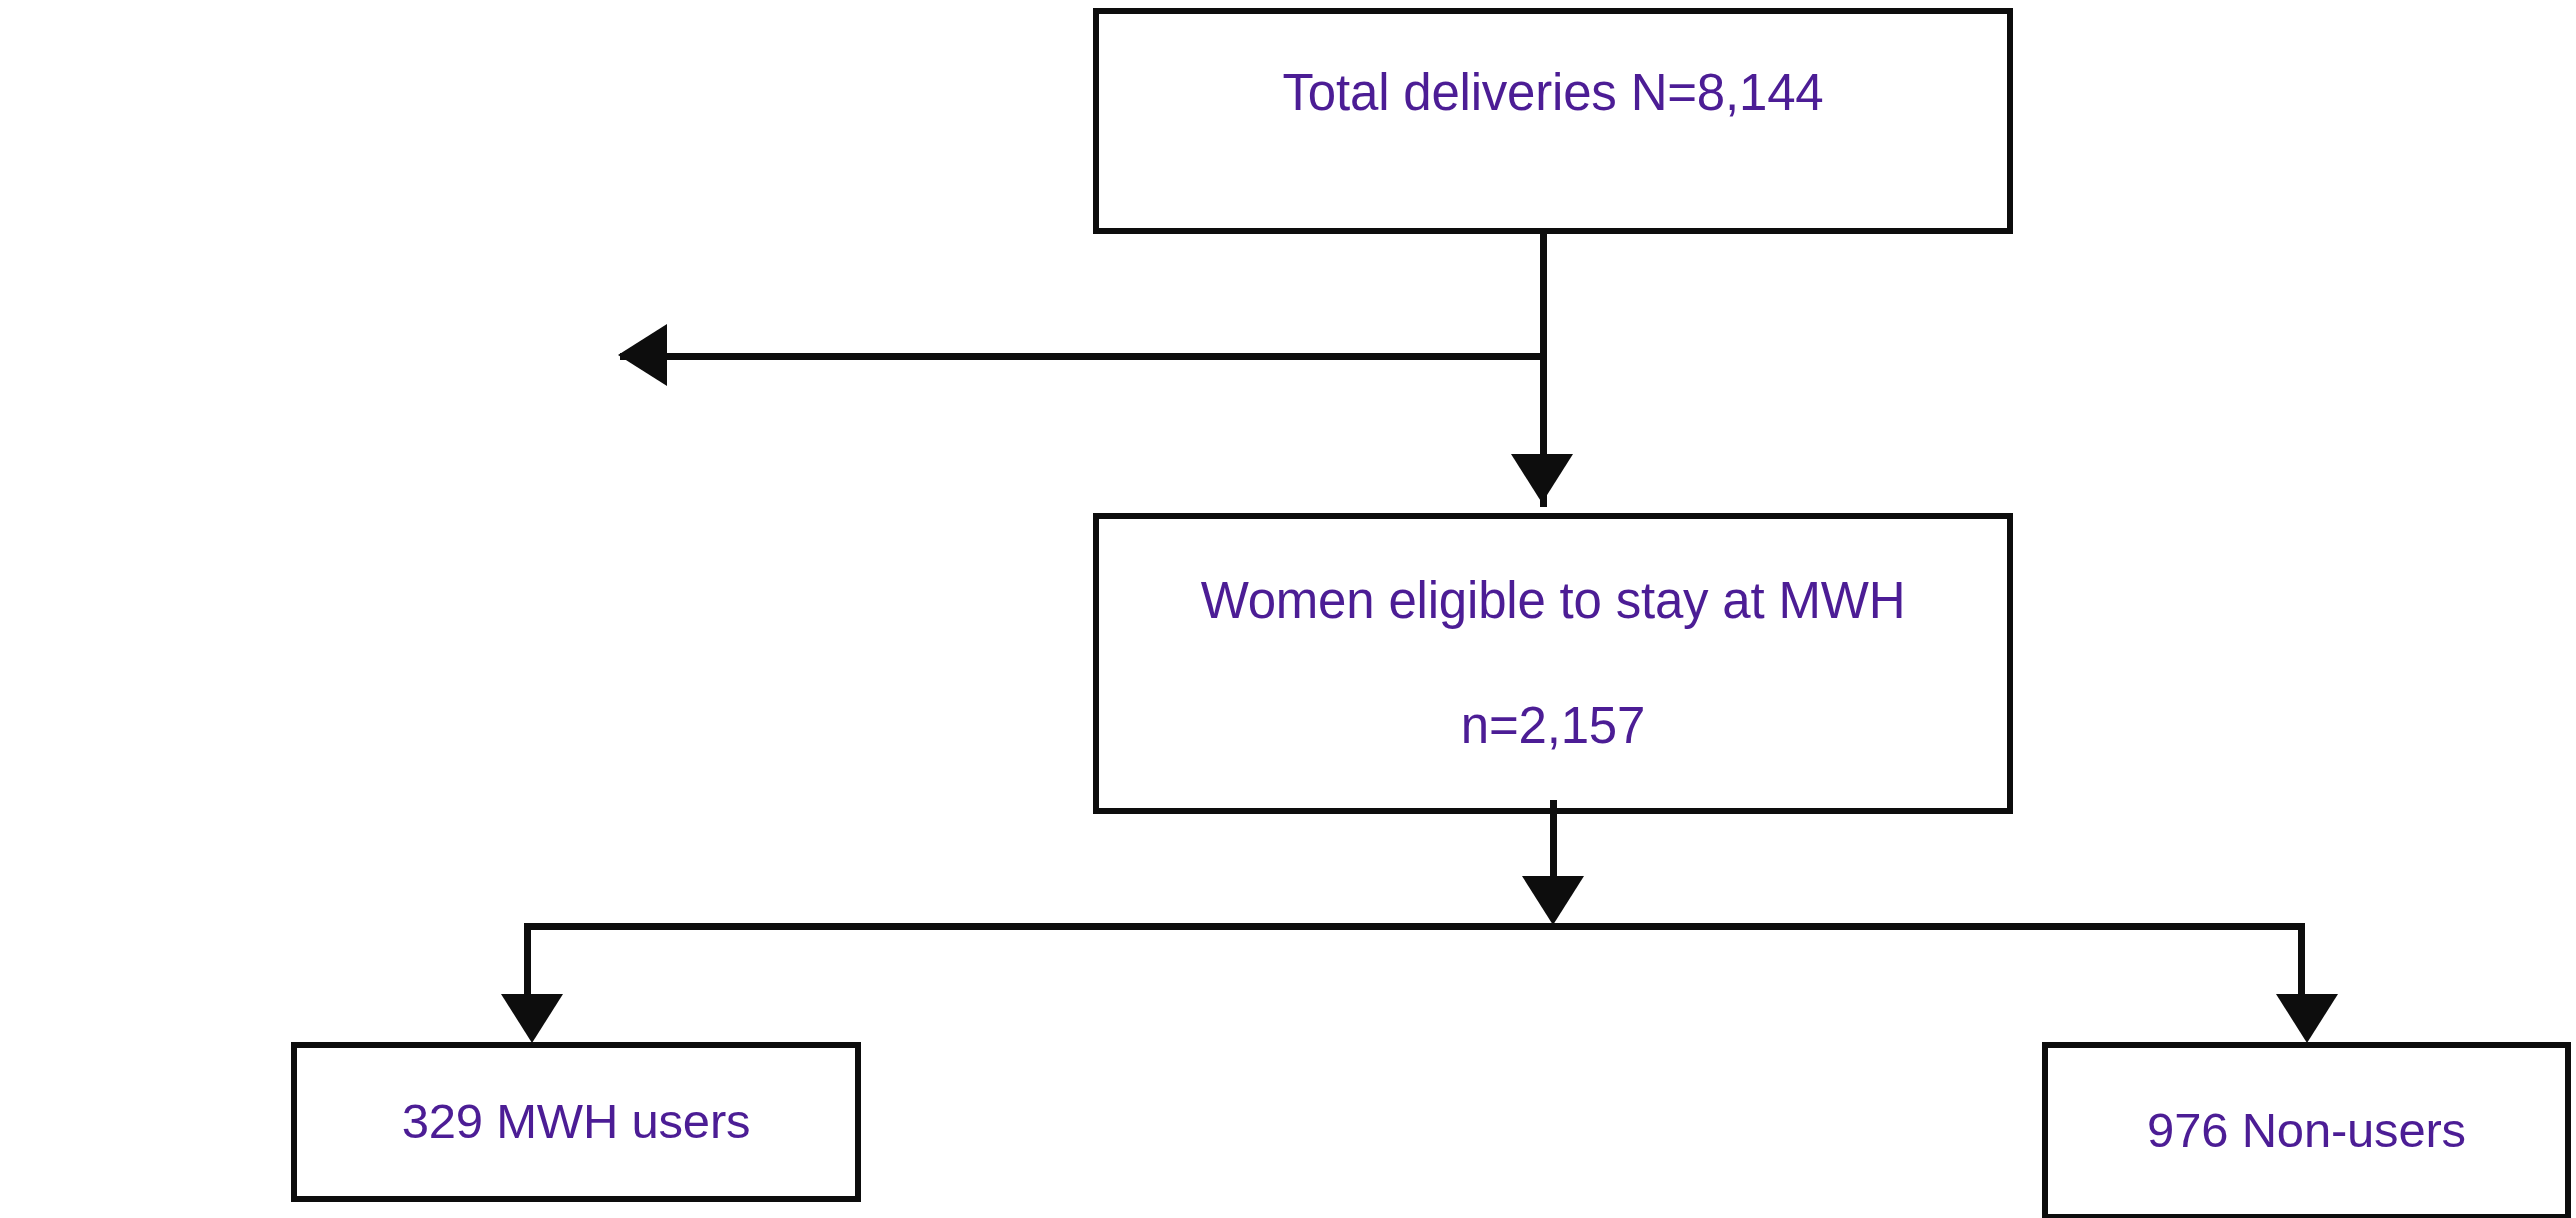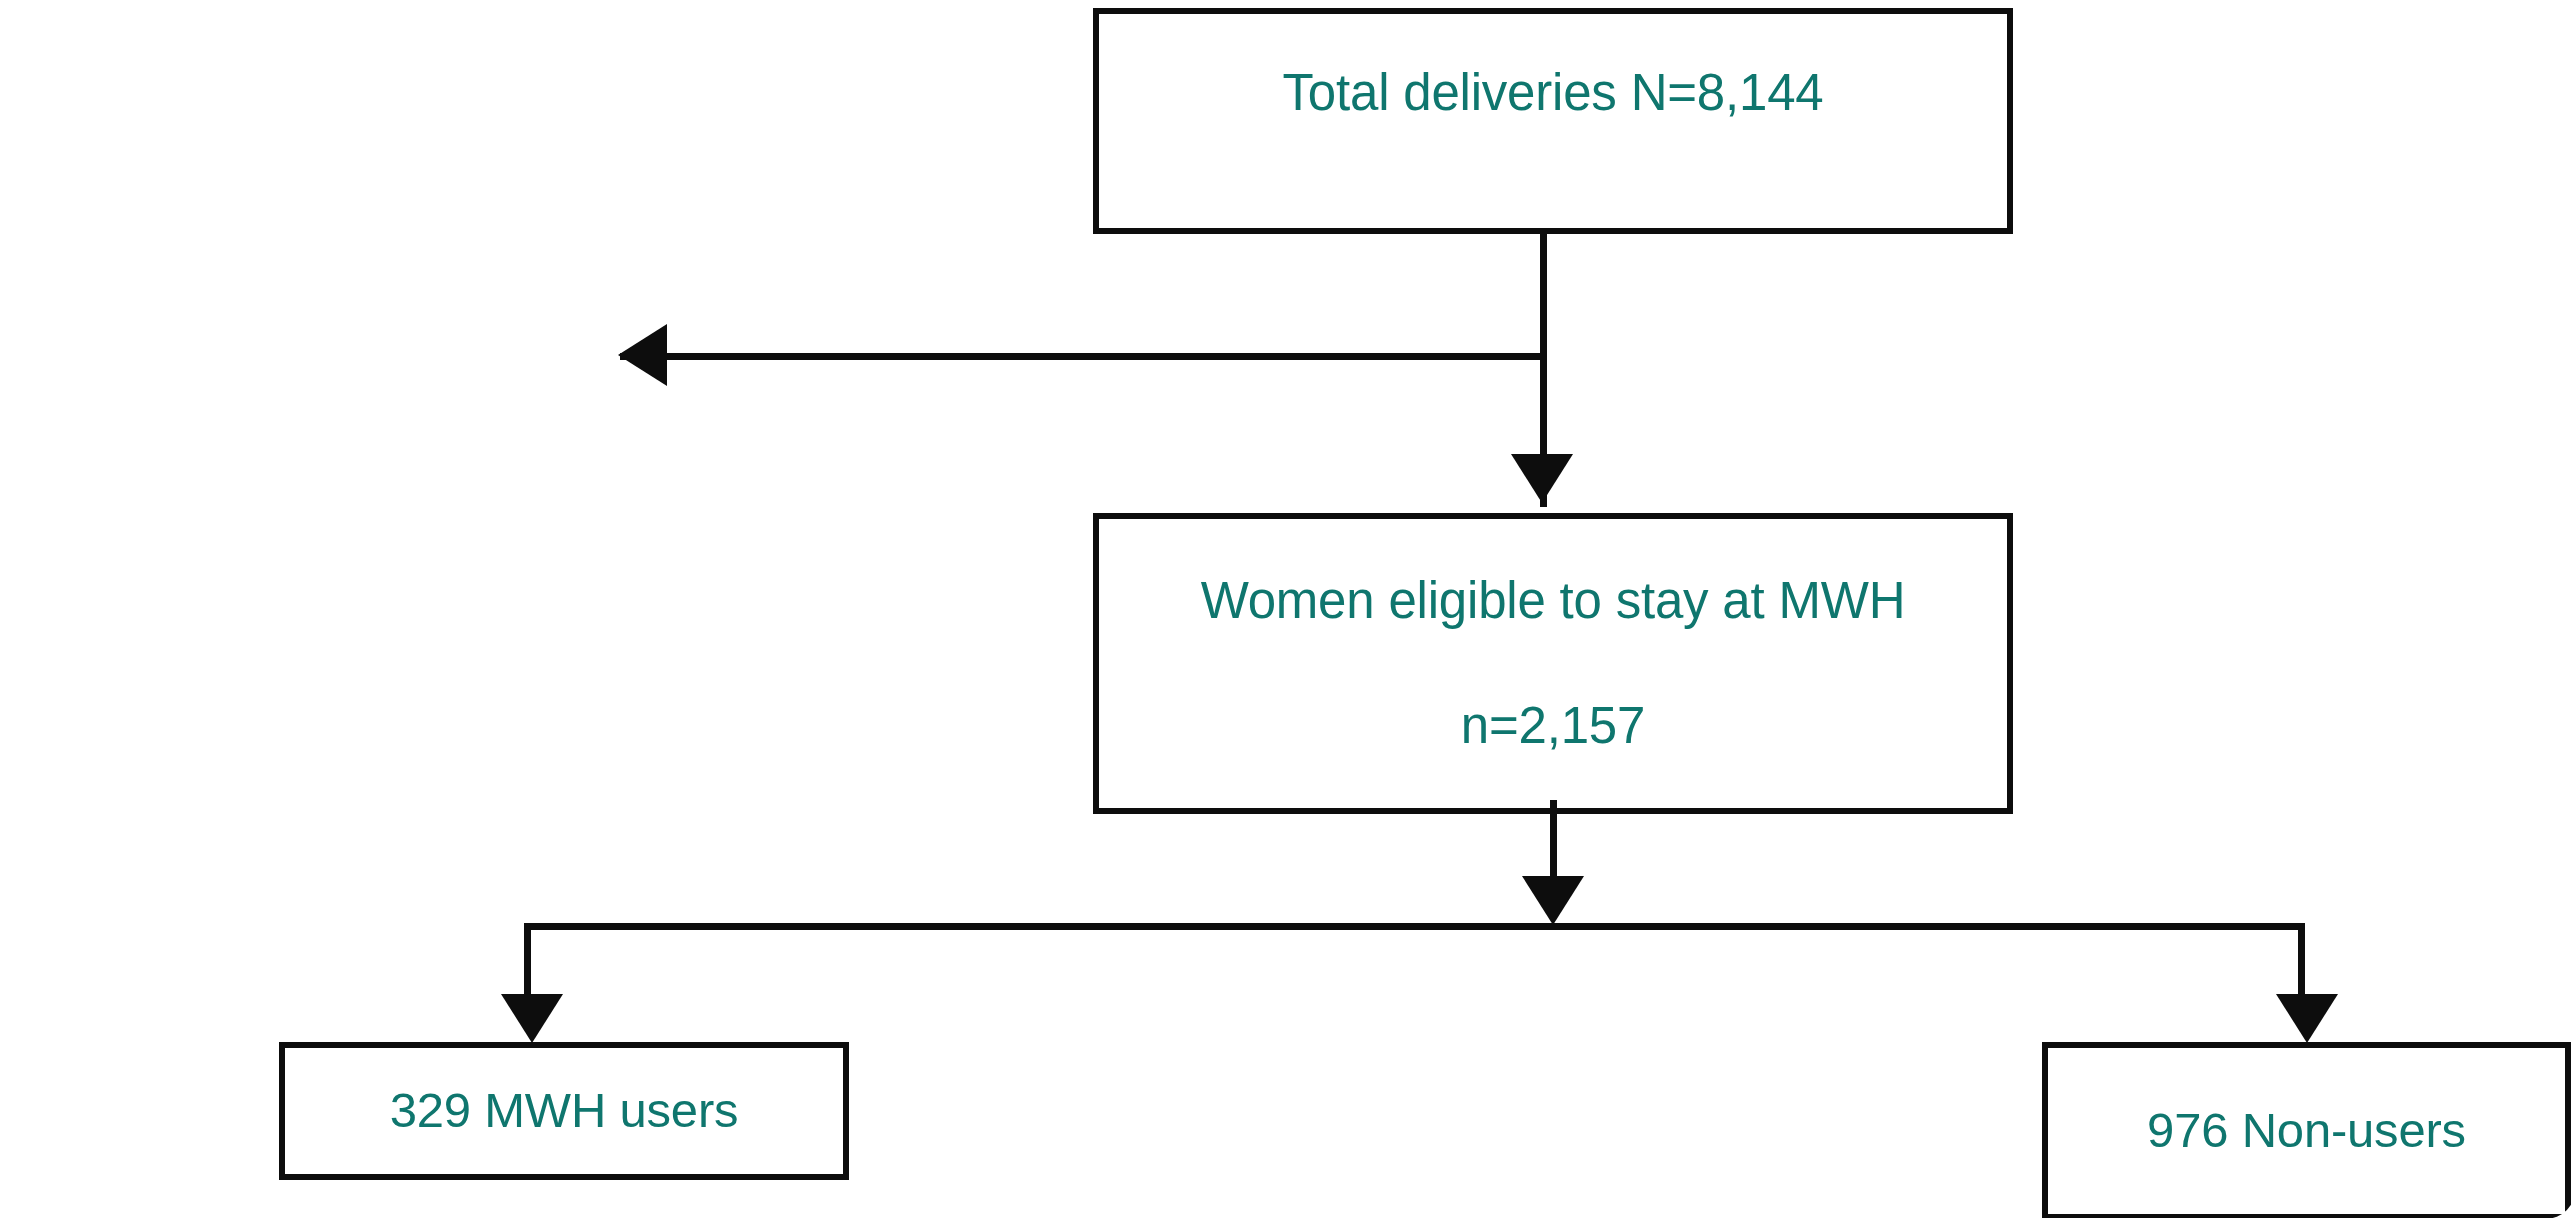--- a/index.html
+++ b/index.html
@@ -7,23 +7,22 @@
     margin: 0;
     padding: 0;
     background: #ffffff;
   }
   #canvas {
     position: relative;
     width: 2576px;
     height: 1219px;
     background: #ffffff;
     font-family: "Liberation Sans", "DejaVu Sans", sans-serif;
-    color: #0f766e;
+    color: #4c1d95;
     overflow: hidden;
-    border-radius: 31px;
   }
   .node {
     position: absolute;
     box-sizing: border-box;
     background: #ffffff;
     border: 6.7px solid #0d0d0d;
     display: flex;
     flex-direction: column;
     justify-content: center;
   }
@@ -55,21 +54,21 @@
   #node-excluded .node-line { font-size: 49px; }
   #node-excluded .gap { height: 53px; }
 
   #node-eligible {
     left: 1093px;  top: 502px;  width: 920px;  height: 301px; margin-top: 11px;
   }
   #node-eligible .node-line { font-size: 51px; }
   #node-eligible .gap { height: 63px; }
 
   #node-users {
-    left: 279px;   top: 1042px; width: 570px;  height: 138px; text-align: center;
+    left: 291px;   top: 1042px; width: 570px;  height: 160px; text-align: center;
   }
   #node-users .node-line { font-size: 49px; }
 
   #node-nonusers {
     left: 2042px;  top: 1042px; width: 529px;  height: 178px;
   }
   #node-nonusers .node-line { font-size: 49px; }
 
   
   .conn {

